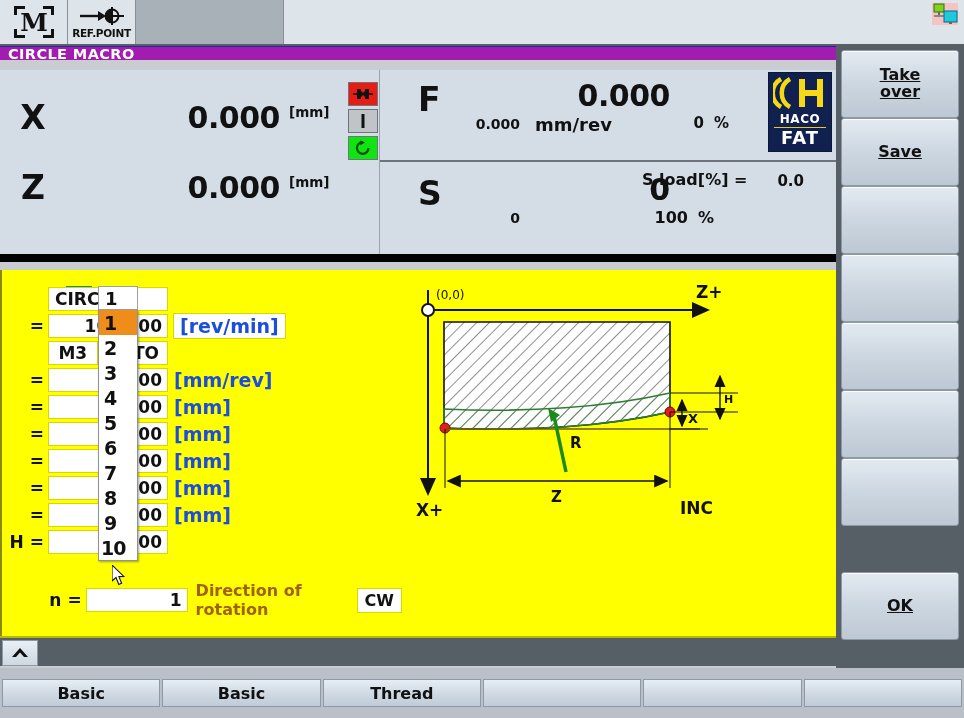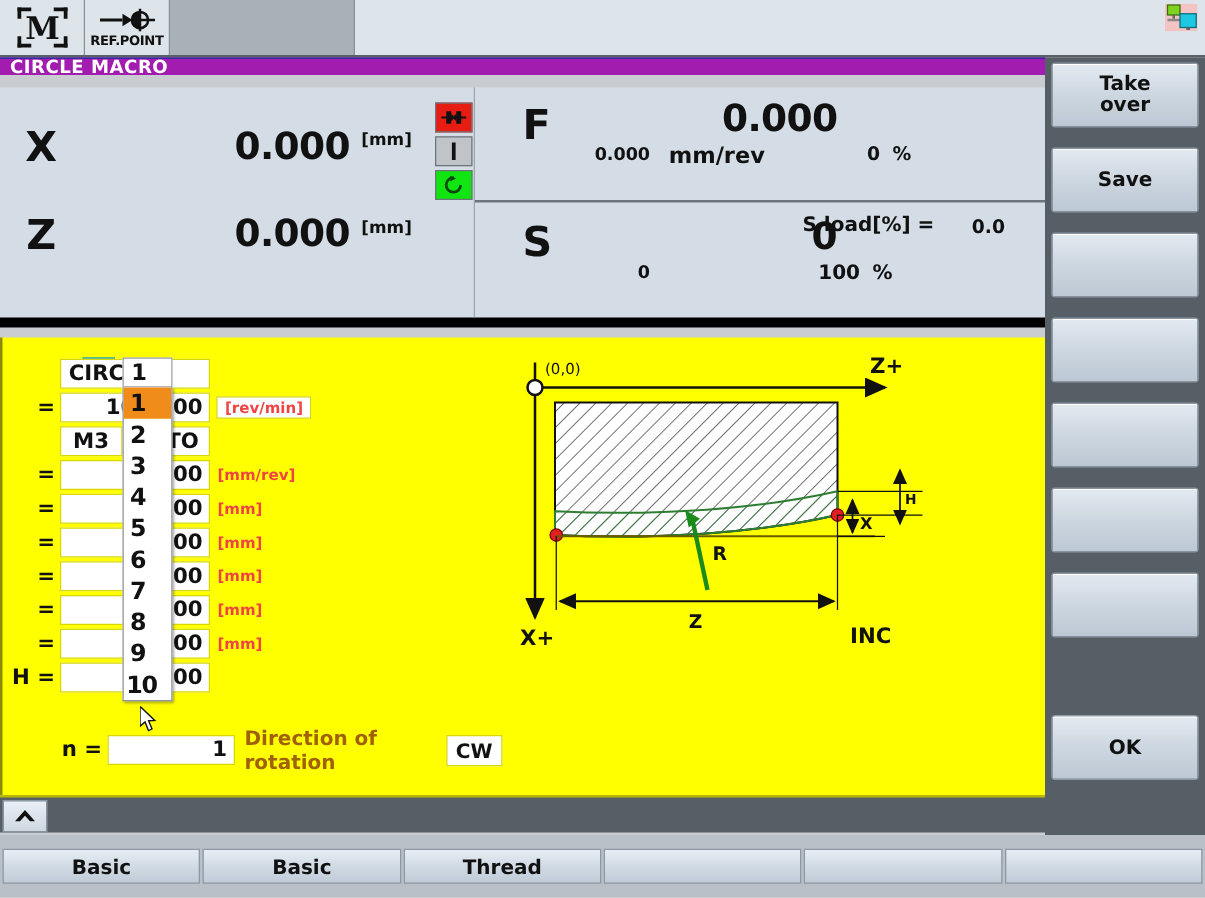--- a/index.html
+++ b/index.html
@@ -157,21 +157,21 @@
     font-family:"DejaVu Sans", sans-serif;
   }
   .field {
     background:#ffffff; border:1px solid #d8d800;
     height:24px; display:flex; align-items:center; justify-content:flex-end;
     padding-right:5px;
     font-size:17px; font-weight:bold; color:#111;
     font-family:"DejaVu Sans", sans-serif;
   }
   .field.left { justify-content:flex-start; padding-left:6px; padding-right:0; }
-  .unit { padding-left:6px; font-size:12px; font-weight:bold; color:#ef4444; }
+  .unit { padding-left:6px; font-size:19px; font-weight:bold; color:#1d4ed8; }
   .unit.boxed { background:#ffffff; border:1px solid #d8d800; padding:1px 6px; margin-left:5px; }
 
   
   .splitfield { display:flex; height:24px; }
   .splitfield .half {
     background:#ffffff; border:1px solid #d8d800;
     display:flex; align-items:center; justify-content:center;
     font-size:17px; font-weight:bold; color:#111;
   }
 
@@ -202,27 +202,28 @@
   #dirlabel { margin-left:8px; font-size:16px; font-weight:bold; color:#a16207; }
   #dirval { background:#ffffff; border:1px solid #d8d800; padding:2px 7px; margin-left:6px;
             font-size:16px; font-weight:bold; color:#111; }
 
   
   #diagram { position:absolute; left:406px; top:6px; width:418px; height:250px; }
 
   
   #rkeys { position:absolute; left:836px; top:46px; width:128px; height:622px; background:#565e66; }
   .rk {
-    position:absolute; left:5px; width:118px; height:52px;
+    position:absolute; left:5px; width:118px; height:68px;
     background:linear-gradient(180deg,#e3eaf1 0%,#ccd6e0 52%,#bcc8d4 100%);
     border:1px solid #8d99a5; border-radius:3px;
     box-shadow:inset 0 1px 0 #ffffff;
     display:flex; align-items:center; justify-content:center; text-align:center;
     font-size:16px; font-weight:bold; color:#111; line-height:1.05;
     font-family:"DejaVu Sans", sans-serif;
+    text-decoration:underline;
   }
 
   
   #statusstrip { position:absolute; left:0; top:636px; width:836px; height:30px; background:#565e66;
                  border-top:2px solid #b8b800; }
   #collapse {
     position:absolute; left:2px; top:2px; width:36px; height:26px;
     background:linear-gradient(180deg,#e9eff5,#cfd8e1);
     border:1px solid #8d99a5;
     display:flex; align-items:center; justify-content:center;
@@ -326,20 +327,34 @@
     <div id="fsblock">
 
       <div id="frow">
         <span class="fletter">F</span>
         <span class="fbig">0.000</span>
         <span class="fsmall">0.000</span>
         <span class="funit">mm/rev</span>
         <span class="fpct">0</span>
         <span class="fpctsym">%</span>
 
+        <div id="logo">
+          <div class="mark">
+            <svg width="54" height="34" viewBox="0 0 54 34">
+              <path d="M8,3 A16,16 0 0 0 8,31" fill="none" stroke="#f5d916" stroke-width="4.5"></path>
+              <path d="M17,3 A16,16 0 0 0 17,31" fill="none" stroke="#f5d916" stroke-width="4.5"></path>
+              <rect x="26" y="3" width="6" height="28" fill="#f5d916"></rect>
+              <rect x="44" y="3" width="6" height="28" fill="#f5d916"></rect>
+              <rect x="26" y="14" width="24" height="6" fill="#f5d916"></rect>
+            </svg>
+          </div>
+          <div class="haco">HACO</div>
+          <div class="rule"></div>
+          <div class="fat">FAT</div>
+        </div>
       </div>
 
       <div id="srow">
         <span class="sletter">S</span>
         <span class="sbig">0</span>
         <span class="ssmall">0</span>
         <span class="sload">S load[%] =</span>
         <span class="sloadv">0.0</span>
         <span class="sov">100</span>
         <span class="sovsym">%</span>

